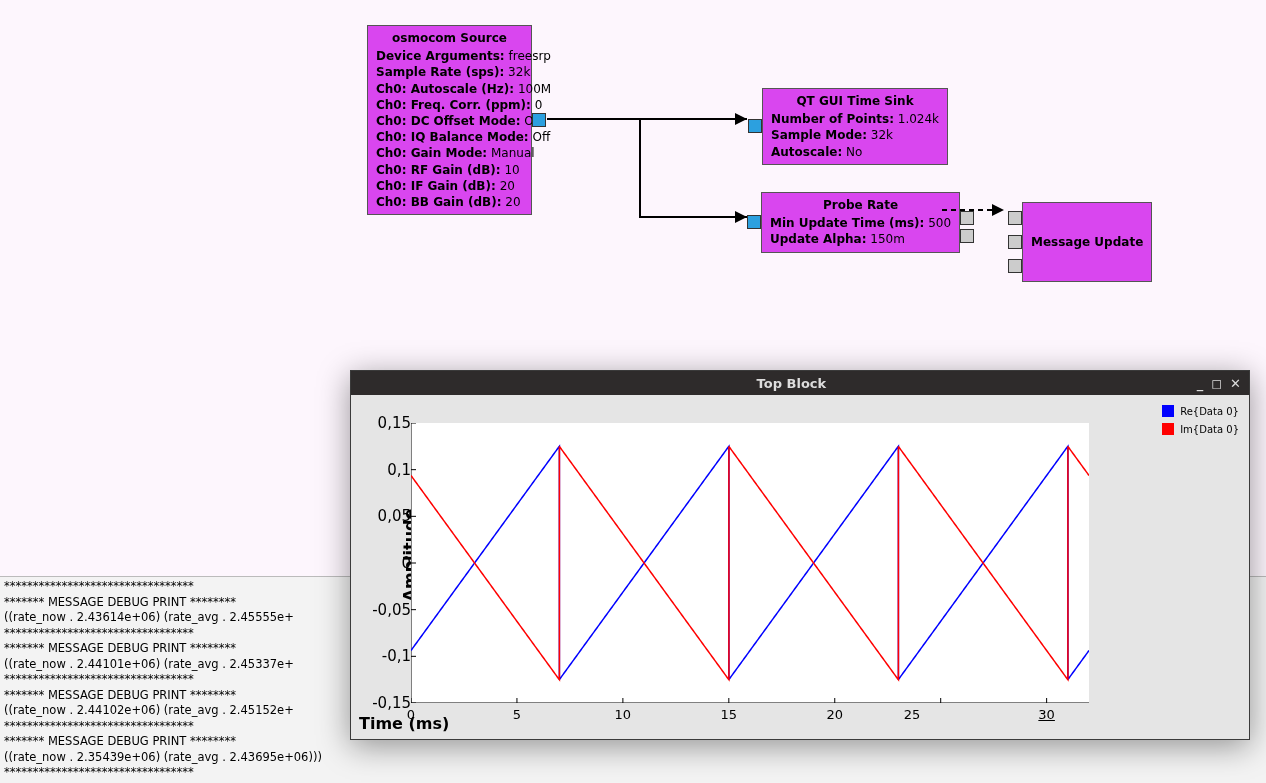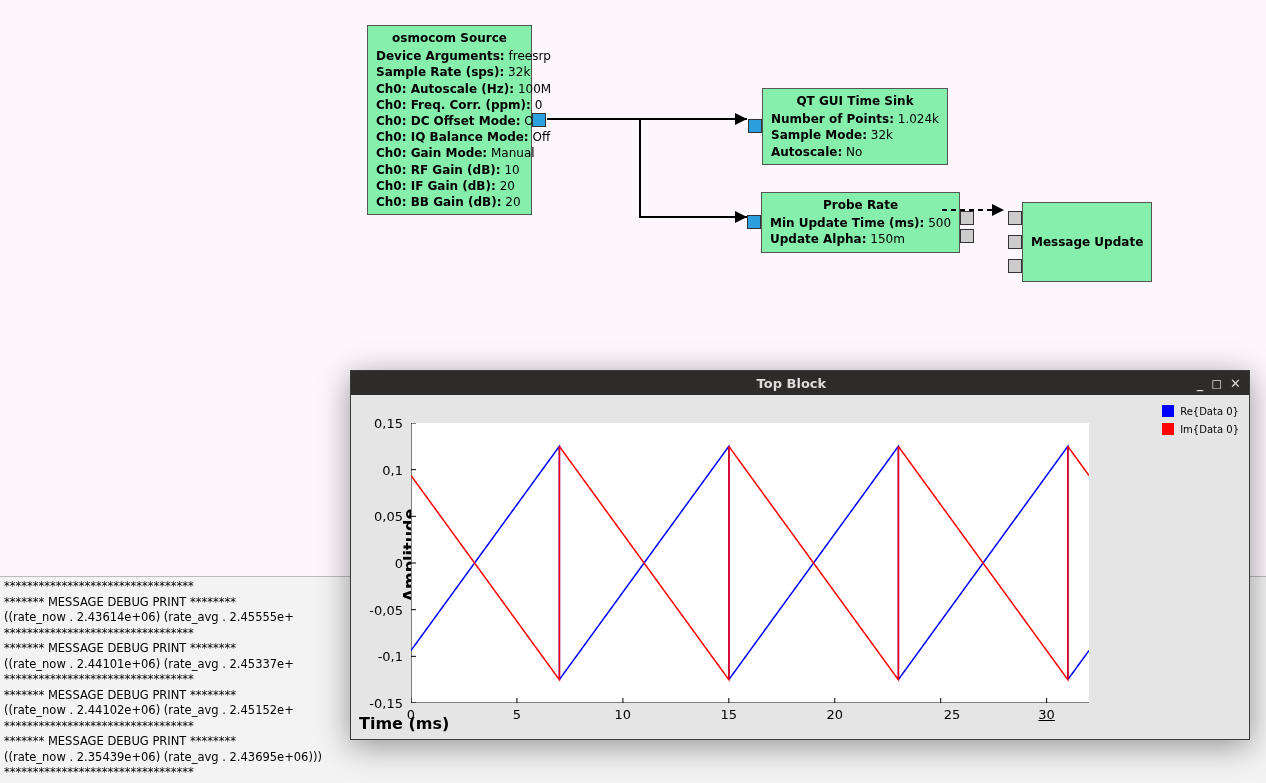--- a/index.html
+++ b/index.html
@@ -8,21 +8,21 @@
     font-family: "DejaVu Sans", Arial, sans-serif;
     font-size: 12px;
     background: #fdf6fd;
     position: relative;
     width: 1266px;
     height: 783px;
     overflow: hidden;
   }
   .block {
     position: absolute;
-    background: #86efac;
+    background: #d946ef;
     border: 1px solid #555;
     padding: 4px 8px;
     line-height: 1.35;
   }
   .block .title {
     font-weight: bold;
     text-align: center;
     margin-bottom: 2px;
   }
   .block .row { white-space: nowrap; }
@@ -94,23 +94,23 @@
   .xlabel {
     position: absolute;
     left: 8px; right: 0;
     bottom: 6px;
     font-weight: bold;
     font-size: 16px;
   }
   .ticks-y span {
     position: absolute;
     right: 100%;
-    margin-right: 8px;
+    margin-right: 0;
     transform: translateY(-50%);
-    font-size: 13px;
+    font-size: 15px;
     text-align: center;
   }
   .ticks-x span {
     position: absolute;
     top: 100%;
     transform: translateX(-50%);
     margin-top: 4px;
     font-size: 13px;
   }
 </style>
@@ -225,21 +225,21 @@
         <span style="top: 93.3333px;">0,05</span>
         <span style="top: 46.6667px;">0,1</span>
         <span style="top: 0px;">0,15</span>
       </div>
     <div class="ticks-x" id="ticks-x">
         <span style="left: 0px;">0</span>
         <span style="left: 105.938px;">5</span>
         <span style="left: 211.875px;">10</span>
         <span style="left: 317.812px;">15</span>
         <span style="left: 423.75px;">20</span>
-        <span style="left: 541px; text-align: right;">25</span>
+        <span style="left: 501px; text-align: right;">25</span>
         <span style="left: 635.625px; text-decoration: underline;">30</span>
       </div>
     <svg id="plotsvg" width="100%" height="100%" preserveAspectRatio="none" viewBox="0 0 678 280">
         <line x1="0" x2="5" y1="280" y2="280" stroke="#000"></line>
         <line x1="0" x2="5" y1="233.33333333333334" y2="233.33333333333334" stroke="#000"></line>
         <line x1="0" x2="5" y1="186.66666666666669" y2="186.66666666666669" stroke="#000"></line>
         <line x1="0" x2="5" y1="140" y2="140" stroke="#000"></line>
         <line x1="0" x2="5" y1="93.33333333333331" y2="93.33333333333331" stroke="#000"></line>
         <line x1="0" x2="5" y1="46.66666666666666" y2="46.66666666666666" stroke="#000"></line>
         <line x1="0" x2="5" y1="0" y2="0" stroke="#000"></line>

